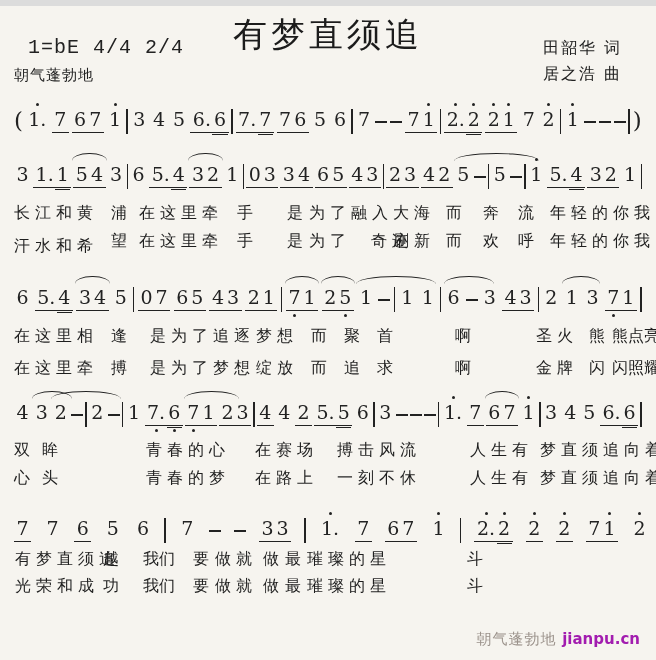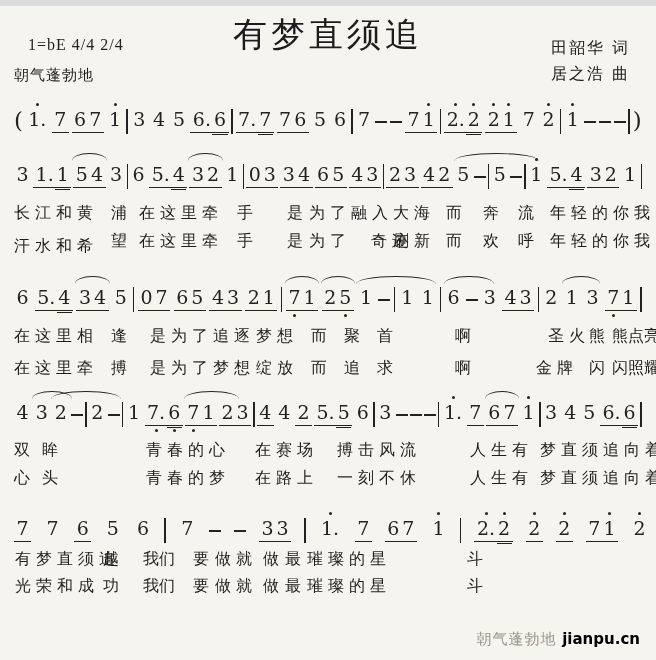--- a/index.html
+++ b/index.html
@@ -1,23 +1,23 @@
 <!DOCTYPE html>
 <html><head>
 <meta charset="utf-8">
 <style>
   html,body{margin:0;padding:0;}
   .page{position:relative;width:656px;height:660px;background:#f6f4ef;overflow:hidden;
         font-family:"DejaVu Sans",sans-serif;color:#222;}
   .topstrip{position:absolute;left:0;top:0;width:100%;height:6px;background:#dcdcdc;}
   .title{position:absolute;left:0;top:12px;width:100%;text-align:center;
          font-family:"DejaVu Serif",serif;font-size:34px;letter-spacing:4px;color:#1c1c1c;}
-  .keysig{position:absolute;left:28px;top:36px;font-family:Liberation Serif, serif;
-          font-size:16px;letter-spacing:1px;}
-  .credit{position:absolute;right:26px;font-size:16px;letter-spacing:2px;}
+  .keysig{position:absolute;left:28px;top:36px;font-family:Liberation Mono, monospace;
+          font-size:20px;letter-spacing:1px;}
+  .credit{position:absolute;right:34px;font-size:16px;letter-spacing:2px;}
   .credit.lyr{top:38px;} .credit.cmp{top:64px;}
   .tempo{position:absolute;left:14px;top:66px;font-size:15px;letter-spacing:1px;}
 
   
   .line{position:absolute;left:14px;right:14px;display:flex;justify-content:space-between;
         align-items:flex-start;height:34px;}
   .line.nofill{justify-content:flex-start;gap:13px;right:auto;}
   .grp{position:relative;display:inline-flex;align-items:flex-end;padding:0 1px 2px 1px;}
   .grp.u1{box-shadow:0 1px 0 #222;}
   .part{position:relative;display:inline-block;font-family:"DejaVu Serif",serif;
@@ -483,21 +483,21 @@
       <span class="lyr-seg" style="left: 14px; top: 326px;">在这里相</span>
       <span class="lyr-seg" style="left: 111px; top: 326px;">逢</span>
       <span class="lyr-seg" style="left: 150px; top: 326px;">是</span>
       <span class="lyr-seg" style="left: 171px; top: 326px;">为了</span>
       <span class="lyr-seg" style="left: 213px; top: 326px;">追逐</span>
       <span class="lyr-seg" style="left: 256px; top: 326px;">梦想</span>
       <span class="lyr-seg" style="left: 311px; top: 326px;">而</span>
       <span class="lyr-seg" style="left: 344px; top: 326px;">聚</span>
       <span class="lyr-seg" style="left: 377px; top: 326px;">首</span>
       <span class="lyr-seg" style="left: 455px; top: 326px;">啊</span>
-      <span class="lyr-seg" style="left: 536px; top: 326px; margin-left: 12px;">圣火</span>
+      <span class="lyr-seg" style="left: 536px; top: 326px;">圣火</span>
       <span class="lyr-seg" style="left: 589px; top: 326px;">熊</span>
       <span class="lyr-seg t0" style="left: 612px; top: 326px;">熊点亮</span>
       <span class="lyr-seg" style="left: 14px; top: 358px;">在这里牵</span>
       <span class="lyr-seg" style="left: 111px; top: 358px;">搏</span>
       <span class="lyr-seg" style="left: 150px; top: 358px;">是</span>
       <span class="lyr-seg" style="left: 171px; top: 358px;">为了</span>
       <span class="lyr-seg" style="left: 213px; top: 358px;">梦想</span>
       <span class="lyr-seg" style="left: 256px; top: 358px;">绽放</span>
       <span class="lyr-seg" style="left: 311px; top: 358px;">而</span>
       <span class="lyr-seg" style="left: 344px; top: 358px;">追</span>
@@ -536,15 +536,15 @@
       <span class="lyr-seg t0" style="left: 143px; top: 576px;">我们</span>
       <span class="lyr-seg" style="left: 193px; top: 576px;">要</span>
       <span class="lyr-seg" style="left: 215px; top: 576px;">做就</span>
       <span class="lyr-seg" style="left: 263px; top: 576px;">做</span>
       <span class="lyr-seg" style="left: 285px; top: 576px;">最</span>
       <span class="lyr-seg" style="left: 307px; top: 576px;">璀璨的星</span>
       <span class="lyr-seg" style="left: 467px; top: 576px;">斗</span>
     </div>
   <div class="wm">
     <span class="gray" style="color: rgb(155, 146, 139);">朝气蓬勃地</span>
-    <span class="red" style="color: #000000;">jianpu.cn</span>
+    <span class="red" style="color: #a21caf;">jianpu.cn</span>
   </div>
 </div>
 
 </body></html>

